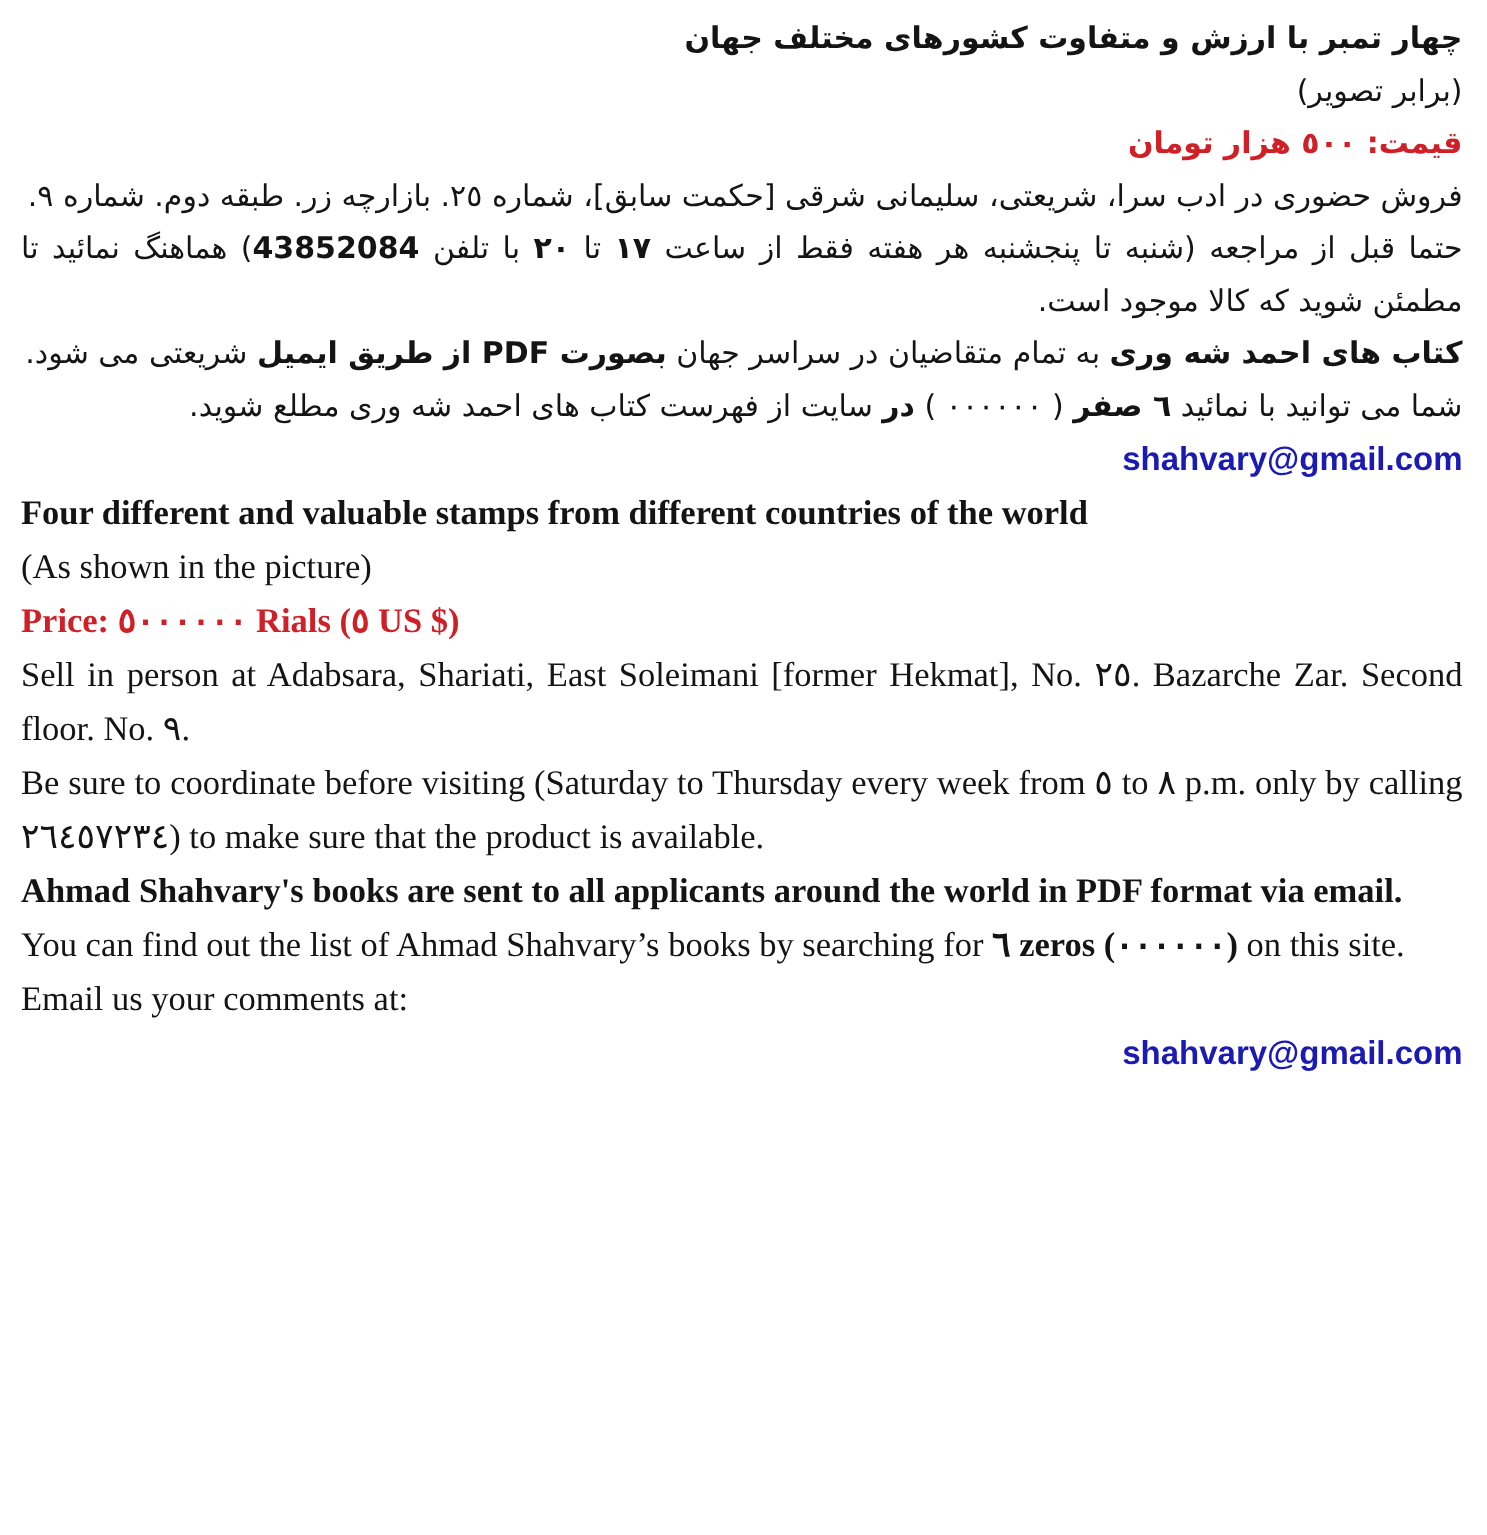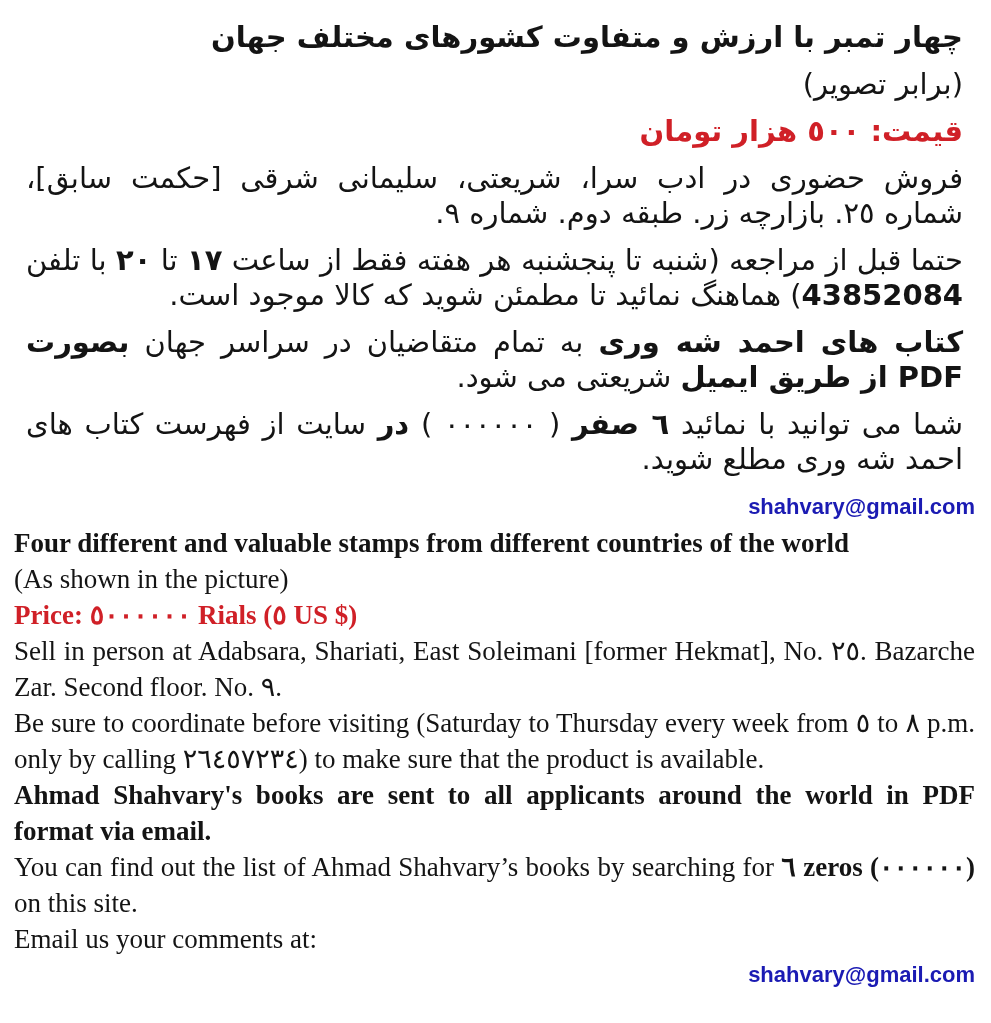--- a/index.html
+++ b/index.html
@@ -7,33 +7,33 @@
     --blue:#1b1bb3;
     --ink:#141414;
     --paper:#ffffff;
   }
   html,body{margin:0;padding:0;background:var(--paper);}
   body{width:991px;height:1023px;overflow:hidden;}
   .doc{padding:8px 16px 0 14px;}
   
   .fa{
     font-family:"DejaVu Sans",sans-serif;
-    font-size:29px;
+    font-size:20px;
     line-height:35px;
     color:var(--ink);
-    margin:12px;
+    margin:0;
     direction:rtl;
     text-align:right;
     unicode-bidi:plaintext;
   }
   .fa.just{text-align:justify;}
   
   .en{
     font-family:"Liberation Serif","DejaVu Serif",serif;
-    font-size:27px;
+    font-size:23px;
     line-height:36px;
     color:var(--ink);
     margin:0;
     direction:ltr;
     text-align:left;
   }
   .en.just{text-align:justify;}
   .bold{font-weight:bold;}
   .red{color:var(--red);}
   .email{

